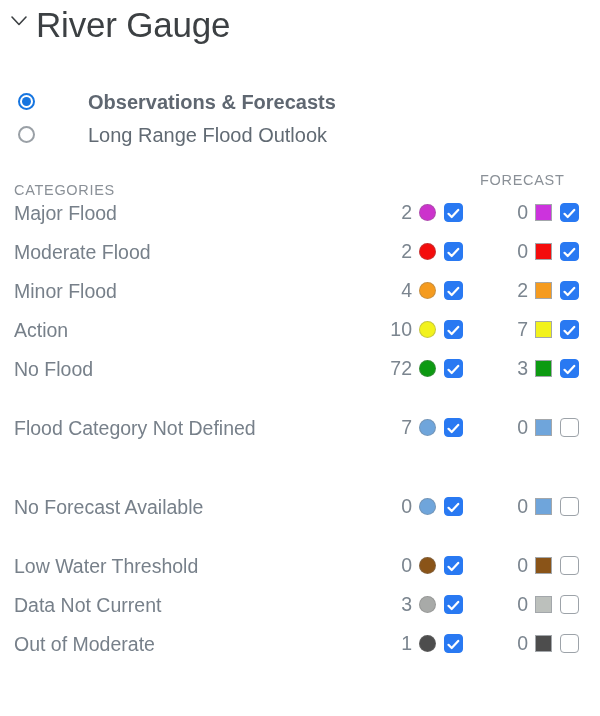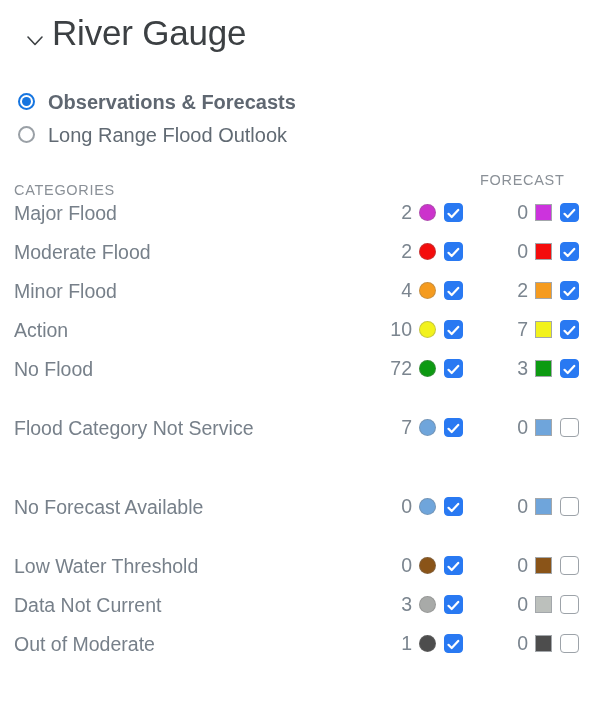--- a/index.html
+++ b/index.html
@@ -17,22 +17,22 @@
   .panel {
     width: 600px;
     height: 716px;
     position: relative;
     background: #ffffff;
   }
 
   
   .panel-header {
     display: flex;
-    align-items: flex-end;
-    padding: 6px 0 0 24px;
+    align-items: flex-start;
+    padding: 6px 0 0 8px;
     height: 52px;
     box-sizing: border-box;
   }
   .chevron {
     width: 22px;
     height: 22px;
     flex: 0 0 22px;
     position: relative;
     margin-right: 6px;
     margin-top: 4px;
@@ -49,20 +49,21 @@
 
   
   .radio-group {
     margin-top: 33px;
     padding-left: 18px;
   }
   .radio-row {
     display: flex;
     align-items: center;
     height: 33px;
+    gap: 40px;
   }
   .radio-mark {
     width: 17px;
     height: 17px;
     border-radius: 50%;
     box-sizing: border-box;
     flex: 0 0 17px;
     margin-right: 13px;
     position: relative;
   }
@@ -327,21 +328,21 @@
             <span class="count">3</span>
             <span class="swatch-square" style="background:#0d9a12"></span>
             <span class="cbx on">
               <svg width="13" height="13" viewBox="0 0 13 13">
                 <path d="M1.5 6.8 L4.7 10 L11.2 2.9" fill="none" stroke="#ffffff" stroke-width="2.2" stroke-linecap="round" stroke-linejoin="round"></path>
               </svg>
             </span>
           </div>
         </div>
         <div class="row" style="min-height: 79px;">
-          <div class="cat two-line">Flood Category Not Service</div>
+          <div class="cat two-line">Flood Category Not Defined</div>
           <div class="col-obs">
             <span class="count">7</span>
             <span class="swatch-circle" style="background:#6fa5db"></span>
             <span class="cbx on">
               <svg width="13" height="13" viewBox="0 0 13 13">
                 <path d="M1.5 6.8 L4.7 10 L11.2 2.9" fill="none" stroke="#ffffff" stroke-width="2.2" stroke-linecap="round" stroke-linejoin="round"></path>
               </svg>
             </span>
           </div>
           <div class="col-fc">

